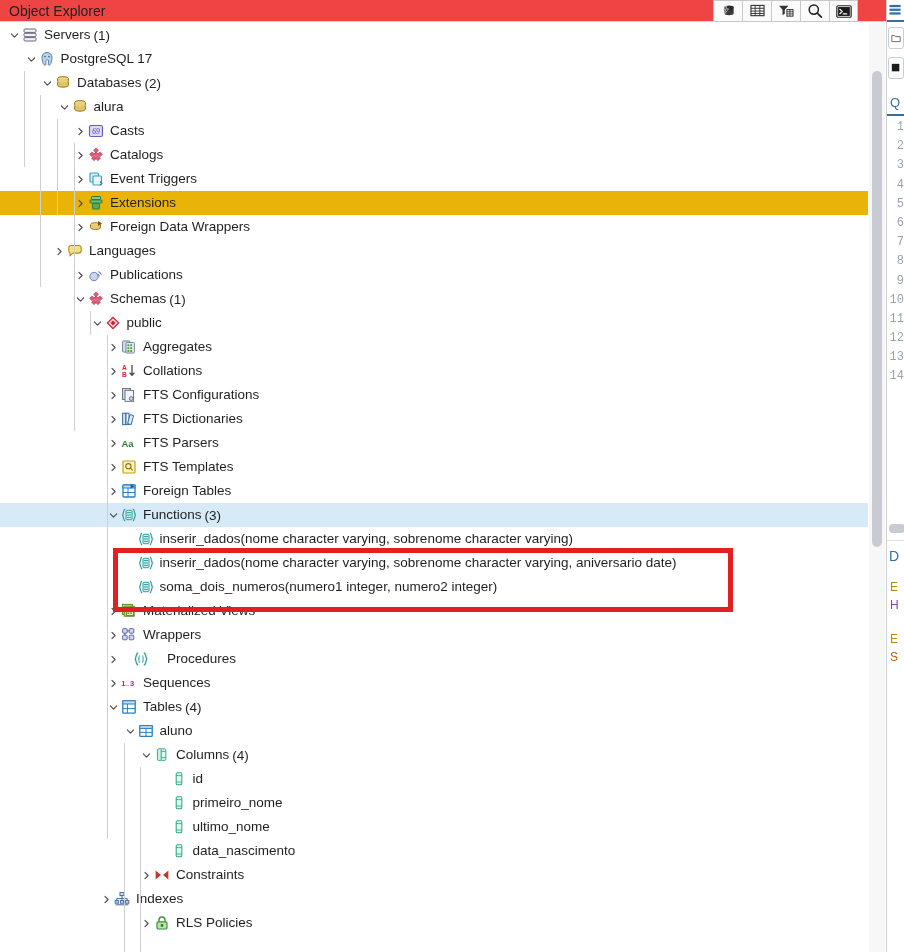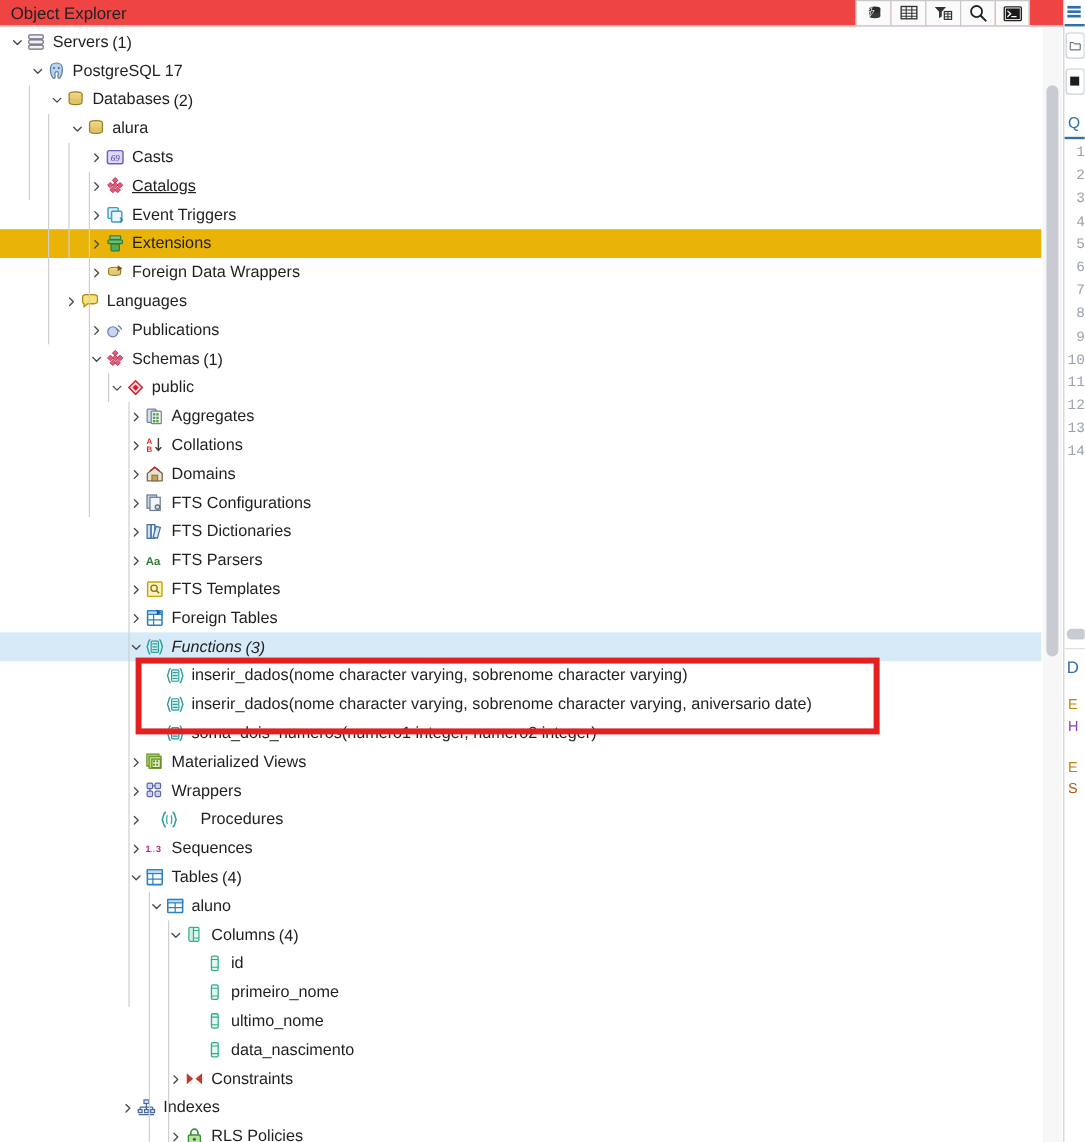--- a/index.html
+++ b/index.html
@@ -315,21 +315,21 @@
           </svg>
         </span>
         <span class="ico">
           <svg width="16" height="16" viewBox="0 0 16 16">
             <rect x="1.5" y="2.5" width="13" height="11" rx="1.5" fill="#ded9f7" stroke="#6f5fc4" stroke-width="1.2"></rect>
             <text x="8" y="11" font-size="7.5" font-family="Liberation Serif, serif" font-style="italic" fill="#4b3f9e" text-anchor="middle">69</text>
           </svg>
         </span>
         <span class="lbl">Casts</span>
       </div>
-      <div class="row" style="padding-left: 74px; text-decoration: underline;">
+      <div class="row" style="padding-left: 74px;">
         <span class="twisty">
           <svg width="9" height="9" viewBox="0 0 10 10">
             <path d="M3.3 1.5 L6.8 5 L3.3 8.5" fill="none" stroke="#4a4a4a" stroke-width="1.25" stroke-linecap="round" stroke-linejoin="round"></path>
           </svg>
         </span>
         <span class="ico">
           <svg width="16" height="16" viewBox="0 0 16 16">
             <g fill="#e05b7a" stroke="#b52c4e" stroke-width="0.6">
               <rect x="6.3" y="1.6" width="3.4" height="3.4" transform="rotate(45 8 3.3)"></rect>
               <rect x="2.3" y="5.6" width="3.4" height="3.4" transform="rotate(45 4 7.3)"></rect>
@@ -488,35 +488,20 @@
         <span class="lbl">Collations</span>
       </div>
       <div class="row" style="padding-left: 107px;">
         <span class="twisty">
           <svg width="9" height="9" viewBox="0 0 10 10">
             <path d="M3.3 1.5 L6.8 5 L3.3 8.5" fill="none" stroke="#4a4a4a" stroke-width="1.25" stroke-linecap="round" stroke-linejoin="round"></path>
           </svg>
         </span>
         <span class="ico">
           <svg width="16" height="16" viewBox="0 0 16 16">
-            <path d="M1.8 7.5 L8 2.4 L14.2 7.5 v6.2 H1.8z" fill="#e8e2d2" stroke="#7a6a4a" stroke-width="1.1"></path>
-            <rect x="5.6" y="9" width="4.8" height="4.7" fill="#c9a24b" stroke="#7a6a4a" stroke-width="0.8"></rect>
-            <path d="M4 5.6 L8 2.4 L12 5.6" fill="none" stroke="#a33" stroke-width="1.2"></path>
-          </svg>
-        </span>
-        <span class="lbl">Domains</span>
-      </div>
-      <div class="row" style="padding-left: 107px;">
-        <span class="twisty">
-          <svg width="9" height="9" viewBox="0 0 10 10">
-            <path d="M3.3 1.5 L6.8 5 L3.3 8.5" fill="none" stroke="#4a4a4a" stroke-width="1.25" stroke-linecap="round" stroke-linejoin="round"></path>
-          </svg>
-        </span>
-        <span class="ico">
-          <svg width="16" height="16" viewBox="0 0 16 16">
             <rect x="1.5" y="1.5" width="8" height="11" fill="#ccd7e2" stroke="#687a8c" stroke-width="1"></rect>
             <rect x="4" y="3.4" width="8.5" height="11" fill="#f1f5f9" stroke="#687a8c" stroke-width="1"></rect>
             <circle cx="10.2" cy="11.6" r="1.9" fill="#cfd9e3" stroke="#54687c" stroke-width="0.9"></circle>
           </svg>
         </span>
         <span class="lbl">FTS Configurations</span>
       </div>
       <div class="row" style="padding-left: 107px;">
         <span class="twisty">
           <svg width="9" height="9" viewBox="0 0 10 10">
@@ -570,21 +555,21 @@
           <svg width="16" height="16" viewBox="0 0 16 16">
             <rect x="2" y="2" width="12" height="12" rx="0.8" fill="#ffffff" stroke="#2b7fc4" stroke-width="1.3"></rect>
             <rect x="2" y="2" width="12" height="3" fill="#bcdcf5" stroke="#2b7fc4" stroke-width="1"></rect>
             <line x1="7" y1="5" x2="7" y2="14" stroke="#2b7fc4" stroke-width="1"></line>
             <line x1="2" y1="9.5" x2="14" y2="9.5" stroke="#2b7fc4" stroke-width="1"></line>
             <path d="M9.6 1 l4 2.4 -4 2.4z" fill="#1c5c93"></path>
           </svg>
         </span>
         <span class="lbl">Foreign Tables</span>
       </div>
-      <div class="row selected" style="padding-left: 107px; font-style: italic;">
+      <div class="row selected" style="padding-left: 107px;">
         <span class="twisty">
           <svg width="9" height="9" viewBox="0 0 10 10">
             <path d="M1.5 3.3 L5 6.8 L8.5 3.3" fill="none" stroke="#4a4a4a" stroke-width="1.25" stroke-linecap="round" stroke-linejoin="round"></path>
           </svg>
         </span>
         <span class="ico">
           <svg width="16" height="16" viewBox="0 0 16 16">
             <path d="M4.3 2 C2.5 2 2.9 5.4 1.6 8 c1.3 2.6.9 6 2.7 6" fill="none" stroke="#2f9e9e" stroke-width="1.2"></path>
             <path d="M11.7 2 C13.5 2 13.1 5.4 14.4 8 c-1.3 2.6-.9 6-2.7 6" fill="none" stroke="#2f9e9e" stroke-width="1.2"></path>
             <rect x="5" y="3.3" width="6" height="9.4" rx="0.8" fill="#d4f0ee" stroke="#2f9e9e" stroke-width="1"></rect>

